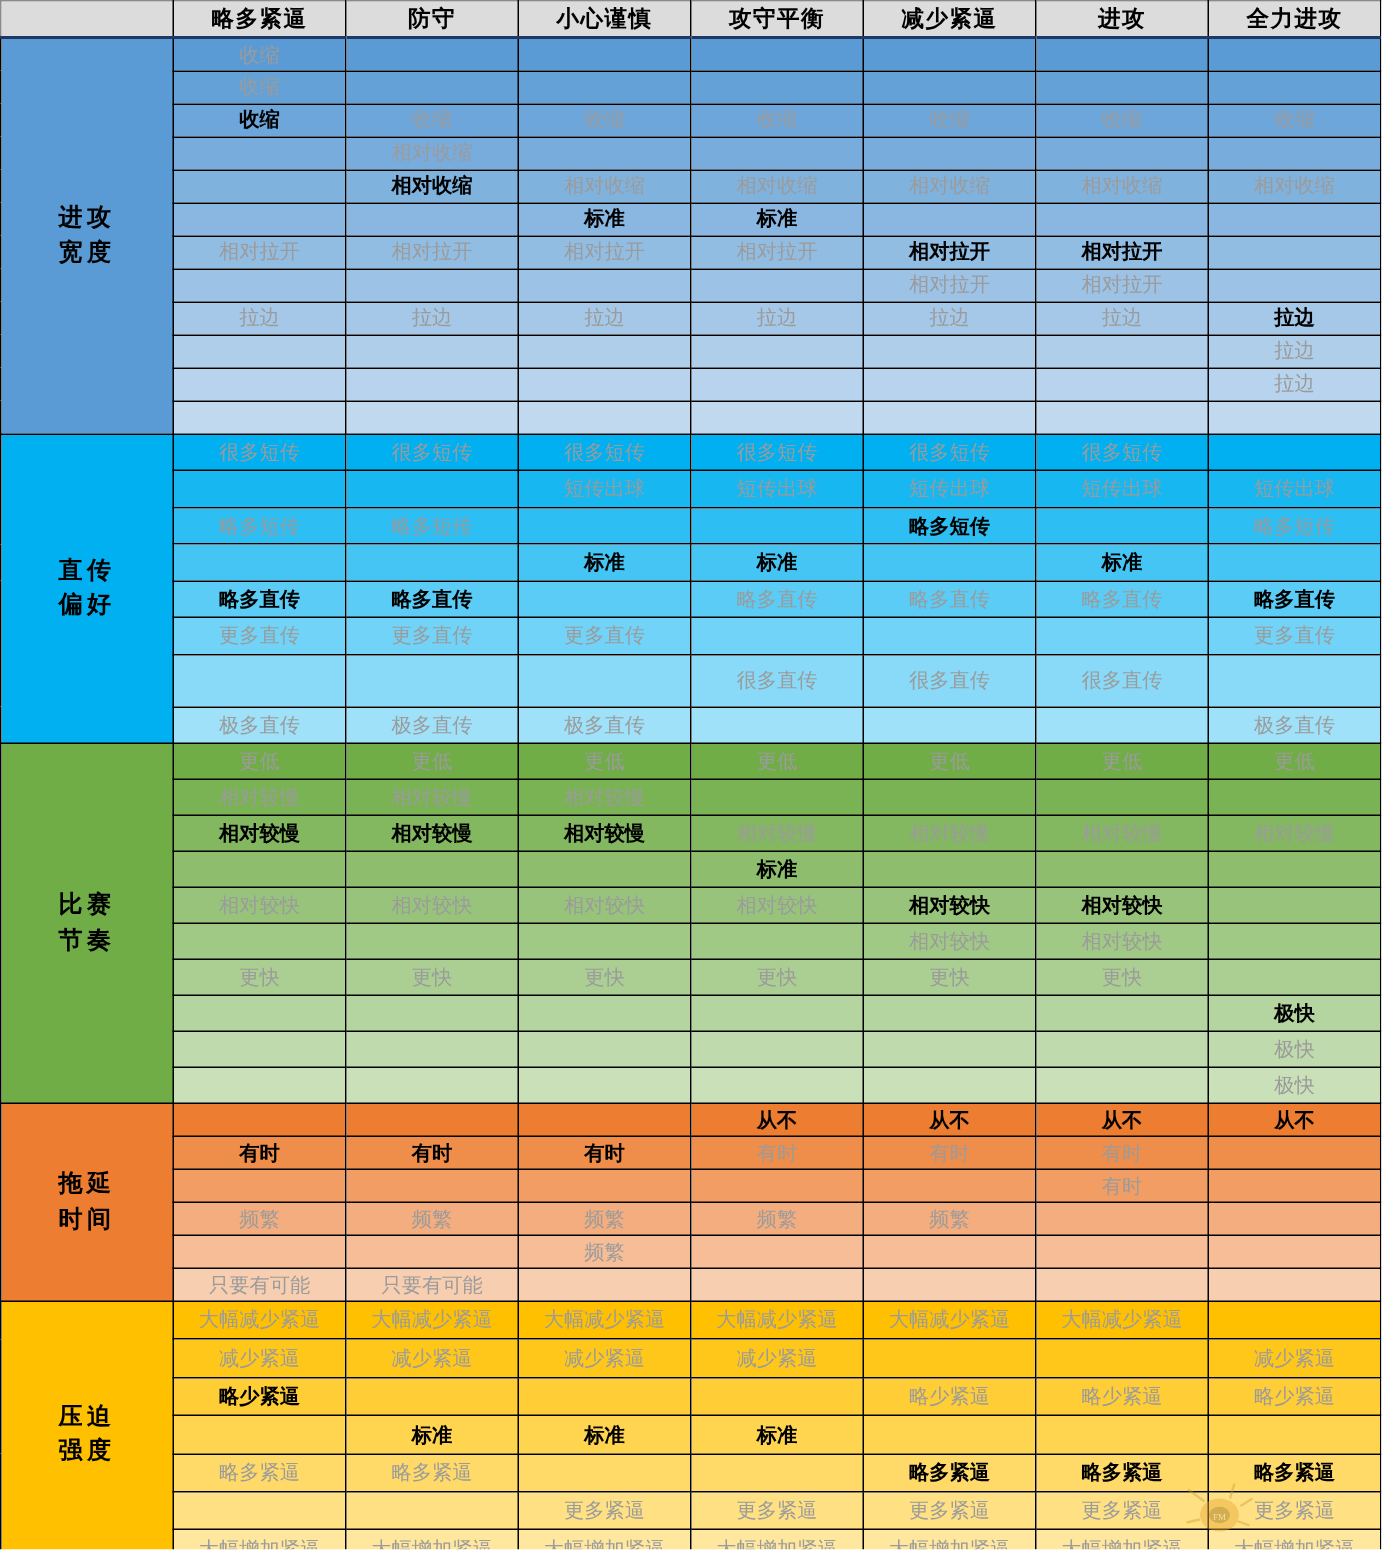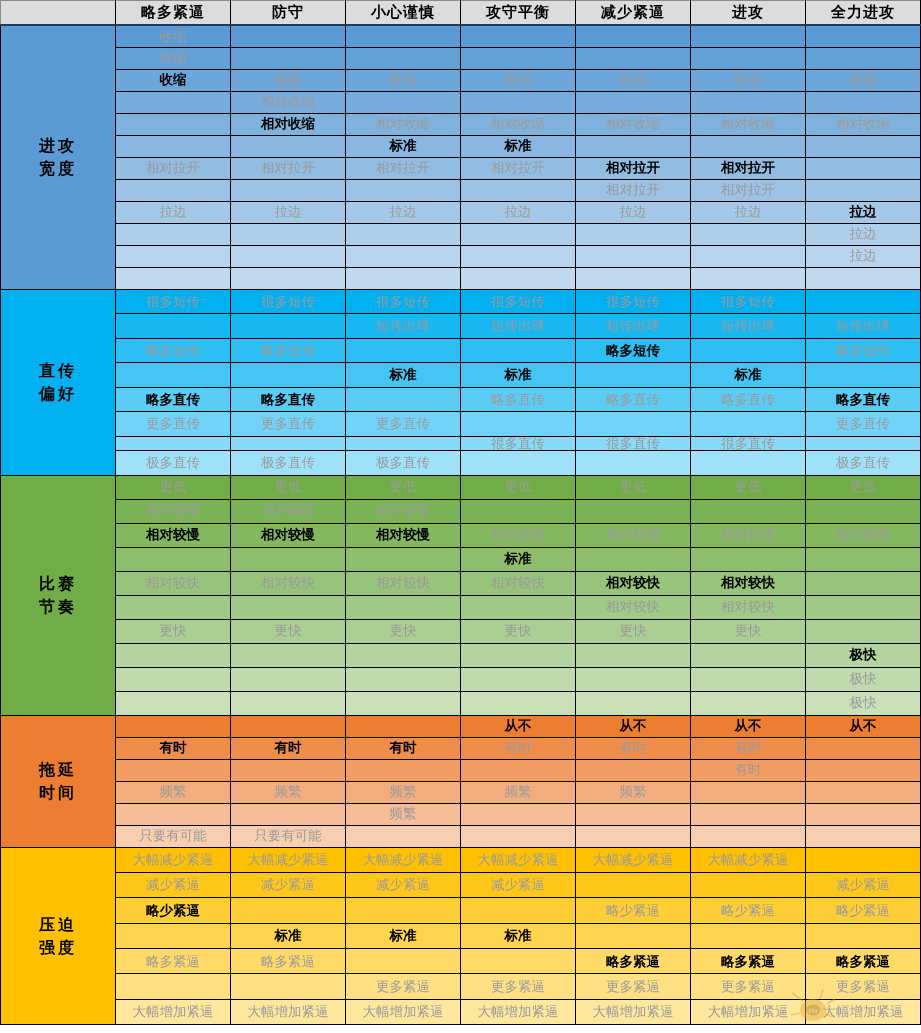--- a/index.html
+++ b/index.html
@@ -266,21 +266,21 @@
         </tr>
         <tr style="height: 24.5px;">
           <td class="cell" style="background: rgb(113, 211, 247);">更多直传</td>
           <td class="cell" style="background: rgb(113, 211, 247);">更多直传</td>
           <td class="cell" style="background: rgb(113, 211, 247);">更多直传</td>
           <td class="cell" style="background: rgb(113, 211, 247);"></td>
           <td class="cell" style="background: rgb(113, 211, 247);"></td>
           <td class="cell" style="background: rgb(113, 211, 247);"></td>
           <td class="cell" style="background: rgb(113, 211, 247);">更多直传</td>
         </tr>
-        <tr style="height: 14px;">
+        <tr style="height: 35px;">
           <td class="cell" style="background: rgb(136, 218, 248);"></td>
           <td class="cell" style="background: rgb(136, 218, 248);"></td>
           <td class="cell" style="background: rgb(136, 218, 248);"></td>
           <td class="cell" style="background: rgb(136, 218, 248);">很多直传</td>
           <td class="cell" style="background: rgb(136, 218, 248);">很多直传</td>
           <td class="cell" style="background: rgb(136, 218, 248);">很多直传</td>
           <td class="cell" style="background: rgb(136, 218, 248);"></td>
         </tr>
         <tr style="height: 24.5px;">
           <td class="cell" style="background: rgb(158, 225, 249);">极多直传</td>

